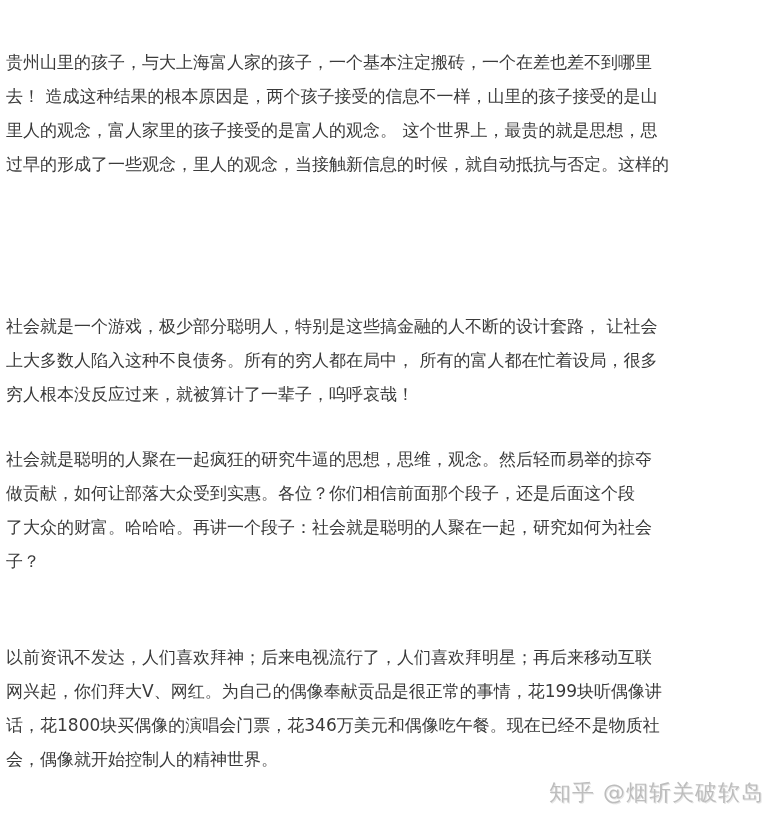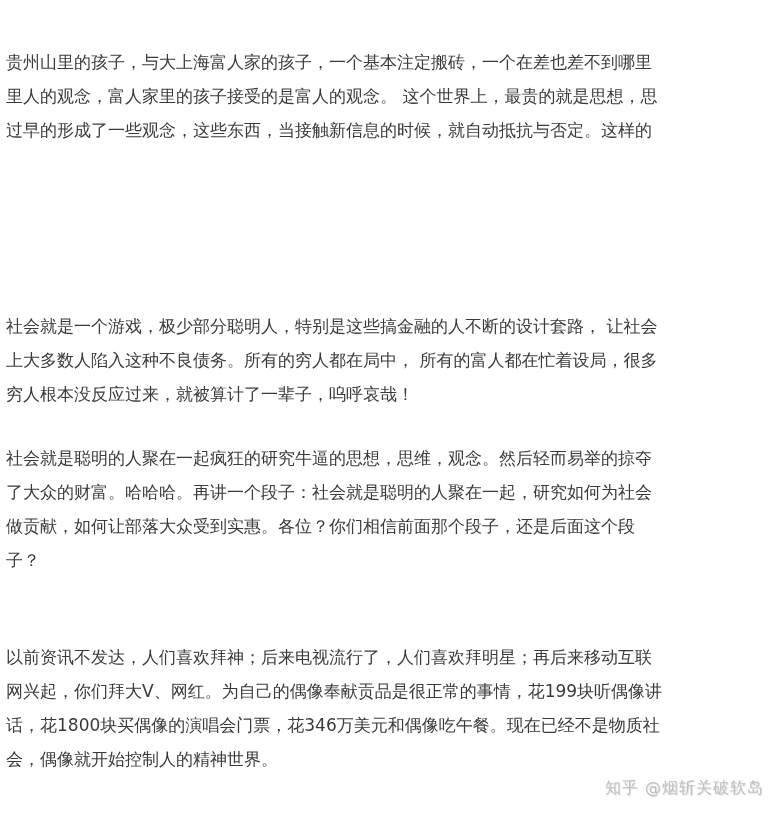--- a/index.html
+++ b/index.html
@@ -30,52 +30,53 @@
       letter-spacing: 0px;
       margin: 0;
       word-break: break-all;
     }
     .para .line {
       display: block;
       white-space: nowrap;
     }
     .p1 { top: 45px; }
     .p2 { top: 309px; }
-    .p3 { top: 442px; font-family: Liberation Serif, serif; }
+    .p3 { top: 442px; }
     .p4 { top: 640px; }
     .watermark {
       position: absolute;
       right: 14px;
       top: 778px;
-      font-size: 16px;
+      font-size: 22px;
       color: #bdbdbd;
       letter-spacing: 1px;
       text-shadow: 1px 1px 0 #e6e6e6;
     }
   </style>
 </head>
 <body>
 
 <div class="doc">
   <div class="para p1">
     <span class="line"> 贵州山里的孩子，与大上海富人家的孩子，一个基本注定搬砖，一个在差也差不到哪里</span>
+    <span class="line">去！ 造成这种结果的根本原因是，两个孩子接受的信息不一样，山里的孩子接受的是山</span>
     <span class="line">里人的观念，富人家里的孩子接受的是富人的观念。 这个世界上，最贵的就是思想，思</span>
-    <span class="line">过早的形成了一些观念，这些东西，当接触新信息的时候，就自动抵抗与否定。这样的</span>
+    <span class="line">过早的形成了一些观念，里人的观念，当接触新信息的时候，就自动抵抗与否定。这样的</span>
   </div>
 
   <div class="para p2">
     <span class="line"> 社会就是一个游戏，极少部分聪明人，特别是这些搞金融的人不断的设计套路， 让社会</span>
     <span class="line">上大多数人陷入这种不良债务。所有的穷人都在局中， 所有的富人都在忙着设局，很多</span>
     <span class="line">穷人根本没反应过来，就被算计了一辈子，呜呼哀哉！</span>
   </div>
 
   <div class="para p3">
     <span class="line">社会就是聪明的人聚在一起疯狂的研究牛逼的思想，思维，观念。然后轻而易举的掠夺</span>
+    <span class="line">做贡献，如何让部落大众受到实惠。各位？你们相信前面那个段子，还是后面这个段</span>
     <span class="line">了大众的财富。哈哈哈。再讲一个段子：社会就是聪明的人聚在一起，研究如何为社会</span>
-    <span class="line">做贡献，如何让部落大众受到实惠。各位？你们相信前面那个段子，还是后面这个段</span>
     <span class="line">子？</span>
   </div>
 
   <div class="para p4">
     <span class="line">以前资讯不发达，人们喜欢拜神；后来电视流行了，人们喜欢拜明星；再后来移动互联</span>
     <span class="line">网兴起，你们拜大V、网红。为自己的偶像奉献贡品是很正常的事情，花199块听偶像讲</span>
     <span class="line">话，花1800块买偶像的演唱会门票，花346万美元和偶像吃午餐。现在已经不是物质社</span>
     <span class="line">会，偶像就开始控制人的精神世界。</span>
   </div>
 

